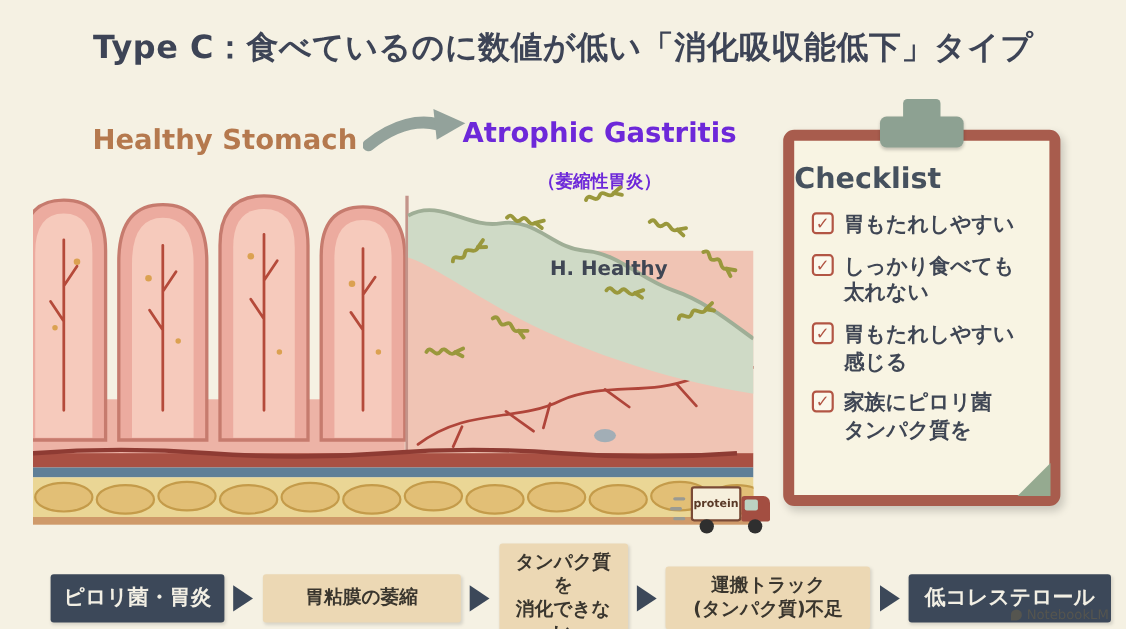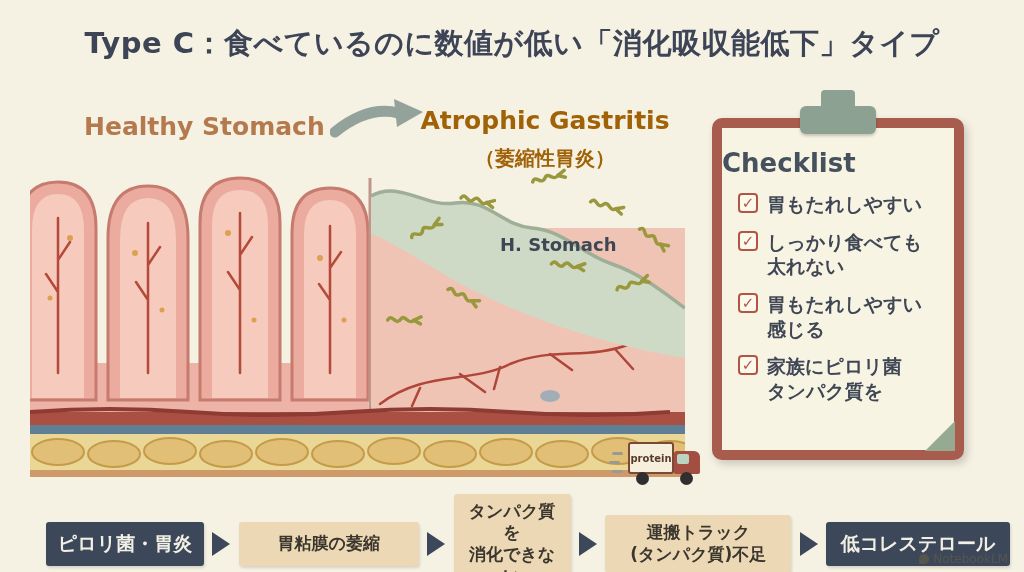--- a/index.html
+++ b/index.html
@@ -13,24 +13,24 @@
     text-align:center; font-size:29px; font-weight:bold;
     color:#3d4456; letter-spacing:0.5px;
   }
   .label-healthy {
     position:absolute; left:84px; top:112px;
     font-size:25px; font-weight:bold; color:#b5794e;
   }
   .transition-arrow { position:absolute; left:330px; top:96px; }
   .label-atrophic {
     position:absolute; left:400px; top:106px; width:290px;
-    text-align:center; color:#a16207; font-weight:bold;
+    text-align:center; color:#6d28d9; font-weight:bold;
   }
   .label-atrophic .main { font-size:25px; }
-  .label-atrophic .sub  { font-size:20px; margin-top:10px; }
+  .label-atrophic .sub  { font-size:16px; margin-top:20px; }
   .illustration { position:absolute; left:30px; top:168px; width:655px; height:312px; }
   .hpylori-label {
     position:absolute; left:500px; top:234px;
     font-size:18px; font-weight:bold; color:#3f4654;
   }
 
   
   .clipboard {
     position:absolute; left:712px; top:118px; width:252px; height:342px;
     background:#f8f4e3; border:10px solid #a85c4d; border-radius:10px;
@@ -214,21 +214,21 @@
       <ellipse cx="364" cy="283" rx="26" ry="13"></ellipse>
         <ellipse cx="420" cy="286" rx="26" ry="13"></ellipse>
       <ellipse cx="476" cy="284" rx="26" ry="13"></ellipse>
         <ellipse cx="532" cy="286" rx="26" ry="13"></ellipse>
       <ellipse cx="588" cy="283" rx="26" ry="13"></ellipse>
         <ellipse cx="640" cy="286" rx="26" ry="13"></ellipse>
     </g>
     <rect x="0" y="302" width="655" height="7" fill="#cf9a6a"></rect>
   </svg>
 
-  <div class="hpylori-label">H. Stomach</div>
+  <div class="hpylori-label">H. Healthy</div>
 
   <div class="clipboard">
     <div class="checklist-title">Checklist</div>
     <div class="check-items">
       <div class="check-item">
         <span class="checkbox">✓</span>
         <span class="check-text">胃もたれしやすい</span>
       </div>
       <div class="check-item">
         <span class="checkbox">✓</span>

